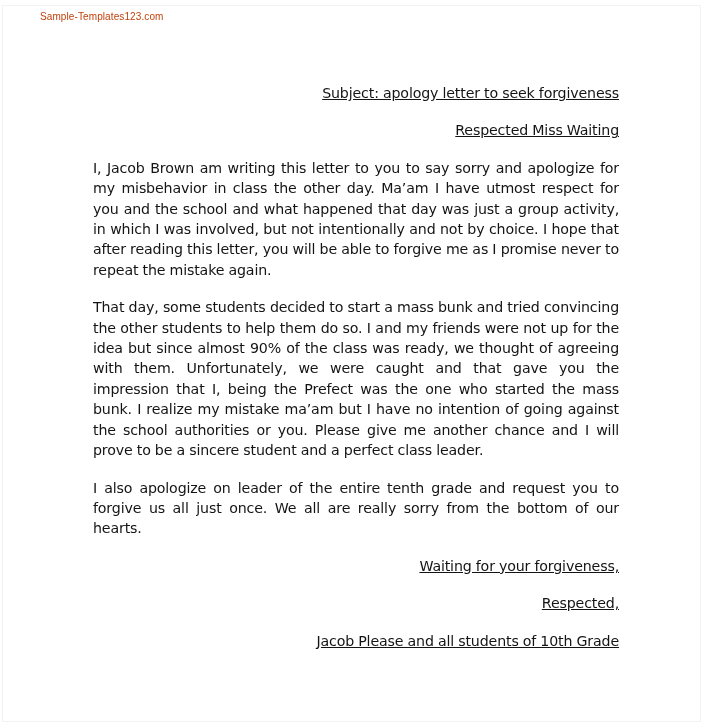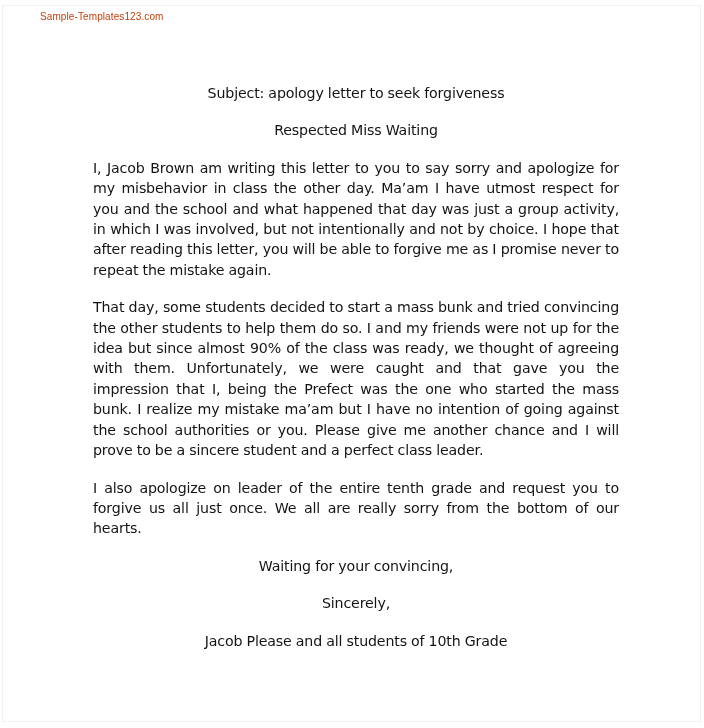--- a/index.html
+++ b/index.html
@@ -66,22 +66,23 @@
     letter-spacing: -0.15px;
     word-spacing: -0.2px;
   }
 
   .block.para {
     text-align: justify;
     text-justify: inter-word;
   }
 
   .block.line {
-    text-align: center;
+    text-align: right;
     white-space: nowrap;
+    text-decoration: underline;
   }
 
   .gap-subject   { height: 17px; }
   .gap-greeting  { height: 17px; }
   .gap-para      { height: 17px; }
   .gap-close     { height: 17px; }
 </style>
 </head>
 <body>
 
@@ -109,24 +110,24 @@
     <div class="gap-para"></div>
 
     <p class="block para">That day, some students decided to start a mass bunk and tried convincing the other students to help them do so. I and my friends were not up for the idea but since almost 90% of the class was ready, we thought of agreeing with them. Unfortunately, we were caught and that gave you the impression that I, being the Prefect was the one who started the mass bunk. I realize my mistake ma’am but I have no intention of going against the school authorities or you. Please give me another chance and I will prove to be a sincere student and a perfect class leader.</p>
 
     <div class="gap-para"></div>
 
     <p class="block para">I also apologize on leader of the entire tenth grade and request you to forgive us all just once. We all are really sorry from the bottom of our hearts.</p>
 
     <div class="gap-close"></div>
 
-    <p class="block line">Waiting for your convincing,</p>
+    <p class="block line">Waiting for your forgiveness,</p>
 
     <div class="gap-close"></div>
 
-    <p class="block line">Sincerely,</p>
+    <p class="block line">Respected,</p>
 
     <div class="gap-close"></div>
 
     <p class="block line">Jacob Please and all students of 10th Grade</p>
 
   </div>
 </div>
 
 </body></html>

